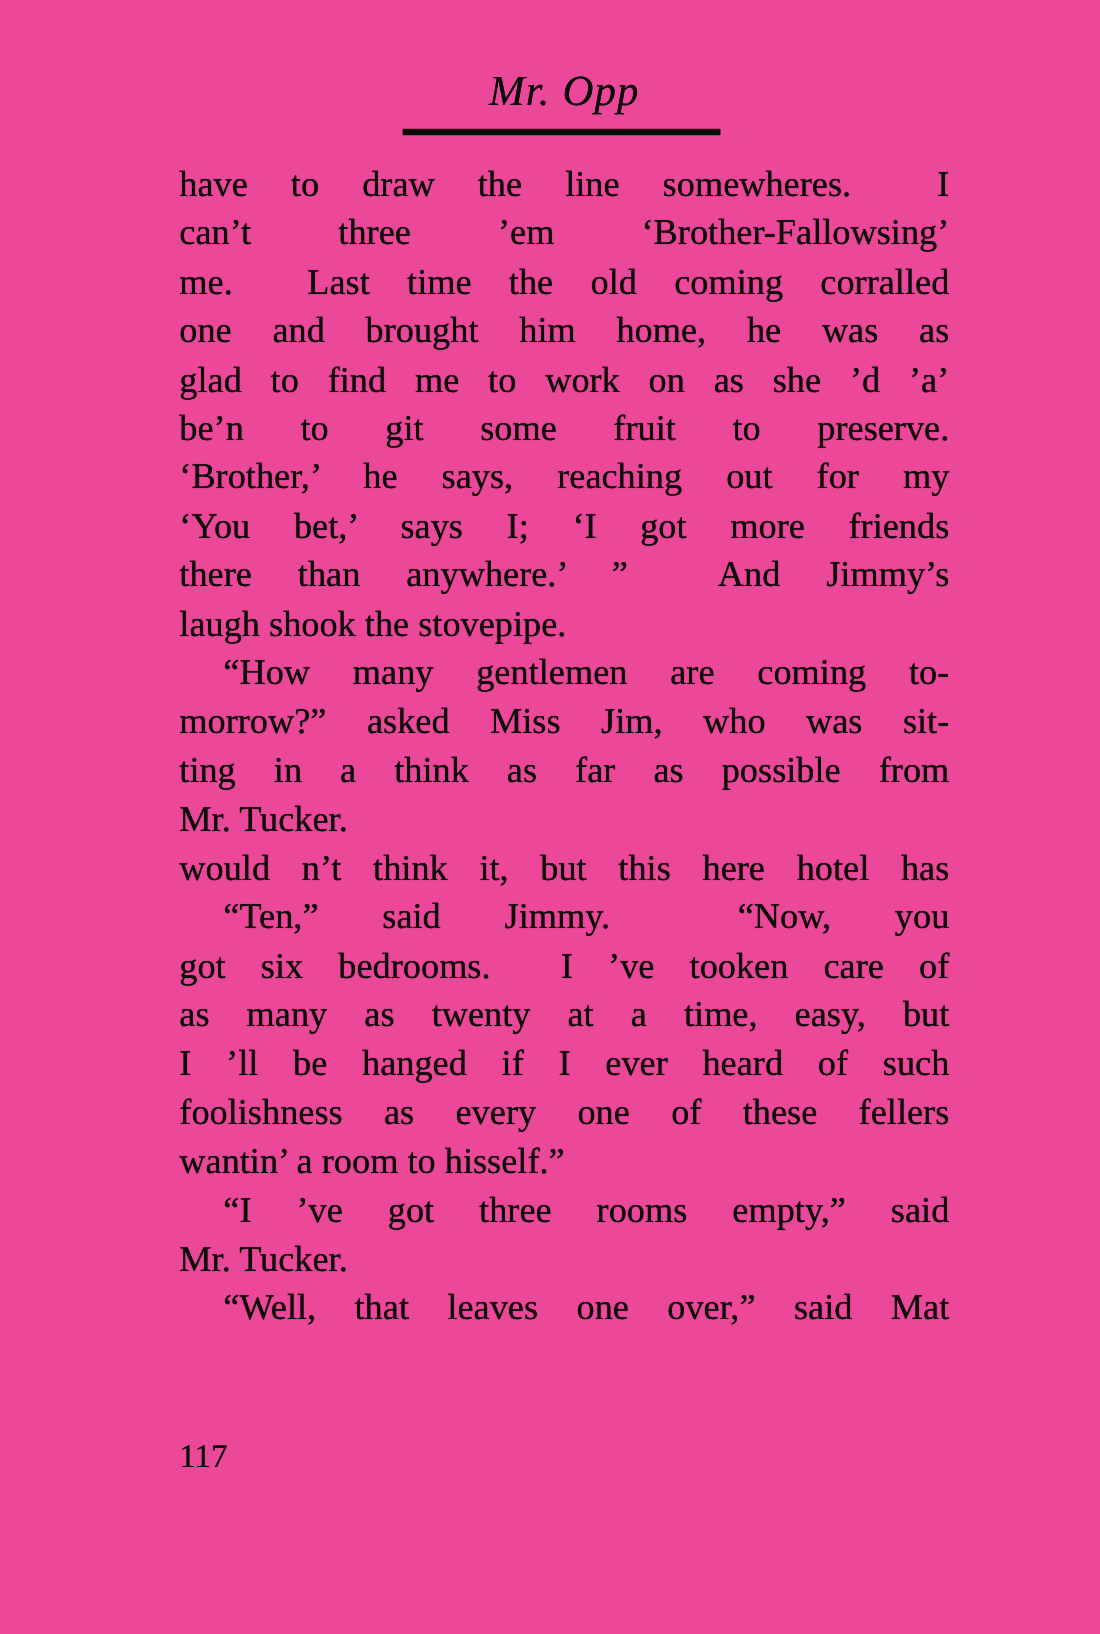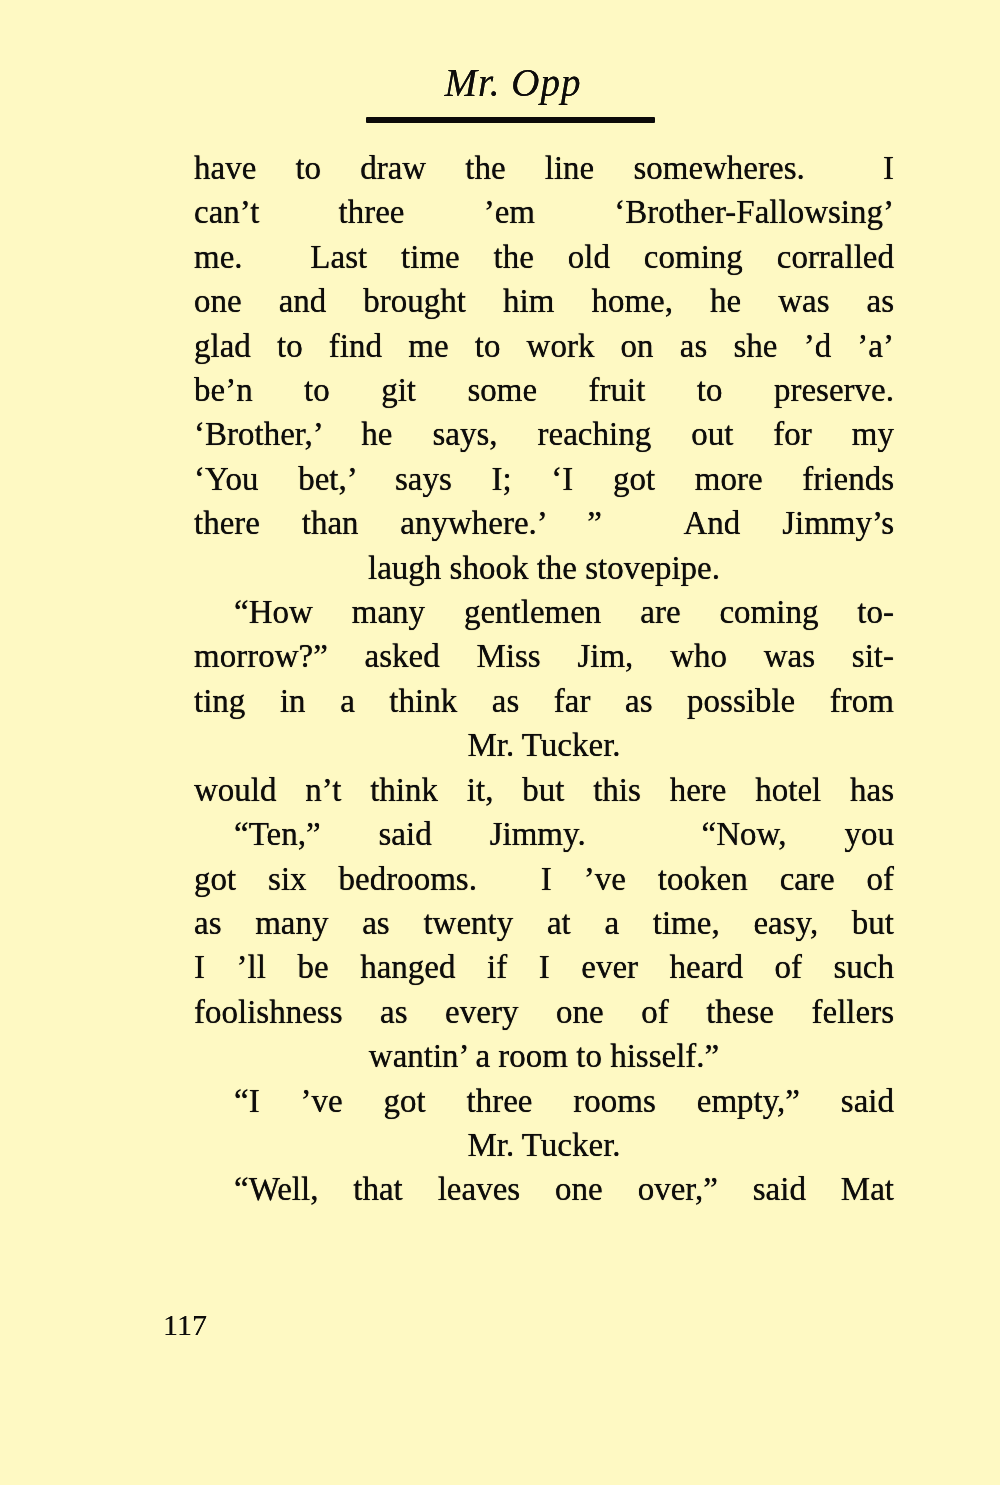--- a/index.html
+++ b/index.html
@@ -4,21 +4,21 @@
 <style>
   html, body {
     margin: 0;
     padding: 0;
     background: #ffffff;
   }
   .page {
     position: relative;
     width: 1000px;
     height: 1485px;
-    background: #fef9c3;
+    background: #ec4899;
     overflow: hidden;
     font-family: "Liberation Serif", "DejaVu Serif", serif;
     color: #0e0d0b;
   }
   .running-head {
     position: absolute;
     top: 60px;
     left: 163px;
     width: 700px;
     text-align: center;
@@ -37,25 +37,24 @@
     border-radius: 1px;
   }
   .body-lines {
     position: absolute;
     top: 146px;
     left: 163px;
     width: 700px;
     font-size: 33px;
     line-height: 44.4px;
     text-shadow: 0 0 0.7px #0e0d0b;
-    margin-left: 31px;
   }
   .line {
     white-space: pre-wrap;
-    text-align: center;
+    text-align: left;
   }
   .line.justify {
     text-align: justify;
     text-align-last: justify;
   }
   .line.indent {
     text-indent: 40px;
   }
   .page-number {
     position: absolute;

